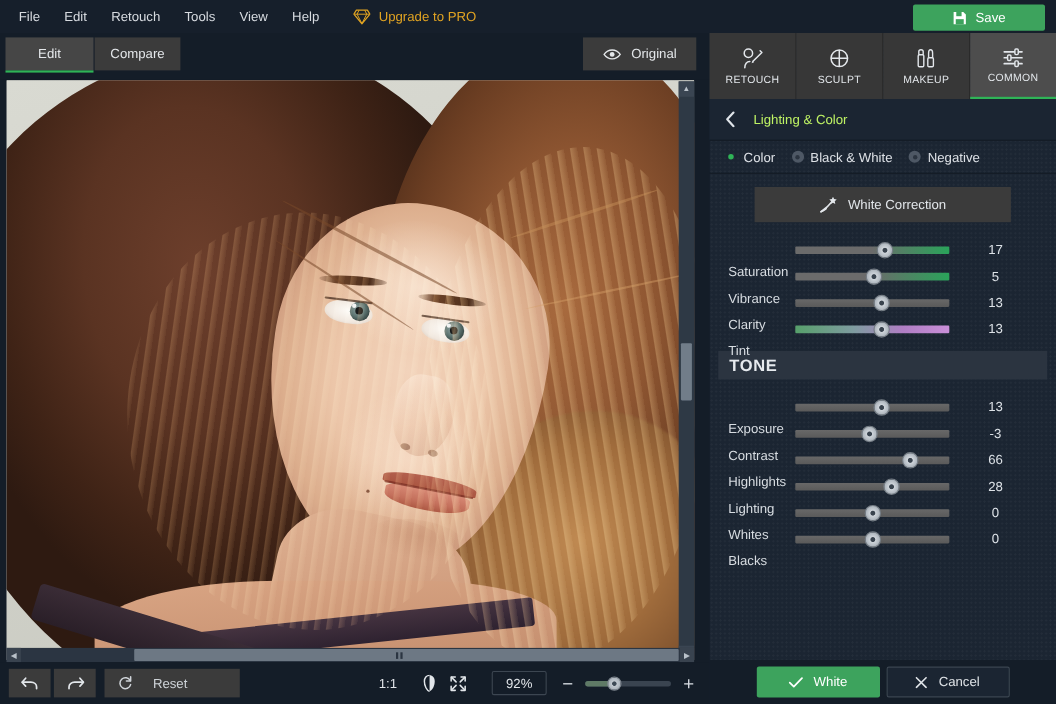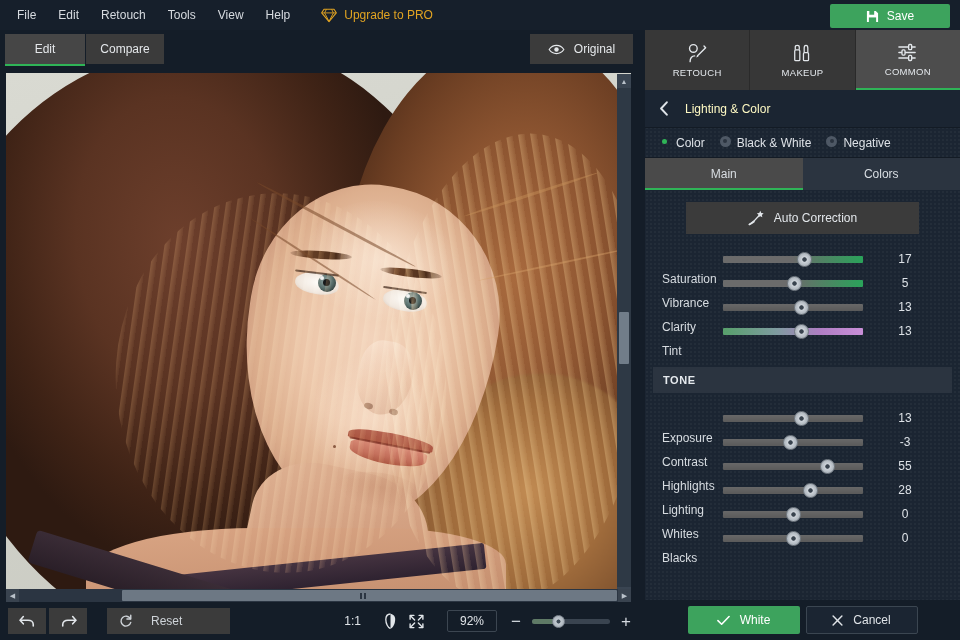--- a/index.html
+++ b/index.html
@@ -286,21 +286,21 @@
     background:#141d28; display:flex; align-items:center;
   }
   .ico-btn {
     width:38px; height:26px; background:#3b3b3b; border:none; cursor:pointer;
     display:flex; align-items:center; justify-content:center; color:#e2e6ea;
     font-family:inherit;
   }
   #undo-button { margin-left:8px; }
   #redo-button { margin-left:3px; }
   .reset-btn {
-    margin-left:20px; width:123px; height:26px; background:#3b3b3b;
+    margin-left:8px; width:123px; height:26px; background:#3b3b3b;
     border:none; color:#cfd4d9; font-size:12px; font-family:inherit;
     display:flex; align-items:center; cursor:pointer; gap:18px; padding-left:12px;
   }
   .zoom-group { margin-left:auto; display:flex; align-items:center; padding-right:10px; gap:0; }
   .ratio { font-size:12px; color:#dfe3e7; margin-right:16px; cursor:pointer; }
   .ico-plain {
     width:26px; height:24px; display:flex; align-items:center;
     justify-content:center; color:#e2e6ea; cursor:pointer;
   }
   .zoom-box {
@@ -349,28 +349,28 @@
   .cat-tab.active { background:#4d4d4d; }
   .cat-tab.active:after {
     content:''; position:absolute; left:0; bottom:0; width:100%;
     height:2px; background:#2fb457;
   }
   .breadcrumb {
     height:38px; display:flex; align-items:center; gap:16px;
     padding-left:14px; border-bottom:1px solid #131b25;
     background:#1b2532;
   }
-  .breadcrumb .txt { font-size:12px; color:#fef9c3;text-align:right; }
+  .breadcrumb .txt { font-size:12px; color:#bef264;text-align:right; }
   .back-chevron { cursor:pointer; display:flex; }
 
   .mode-row {
     height:30px; display:flex; align-items:center; gap:5px;
     padding-left:14px; border-bottom:1px solid #131b25;
   }
-  .radio { display:flex; align-items:flex-start; gap:6px; cursor:pointer; margin-right:10px; }
+  .radio { display:flex; align-items:center; gap:6px; cursor:pointer; margin-right:10px; }
   .radio .dot {
     width:11px; height:11px; border-radius:50%;
     background:#4e5865; display:flex; align-items:center; justify-content:center;
   }
   .radio .dot i { width:4px; height:4px; border-radius:50%; background:#2b3440; display:block; }
   .radio.on .dot { background:transparent; }
   .radio.on .dot i { background:#2fb457; width:5px; height:5px; }
   .radio .t { font-size:12px; color:#dde1e6; }
 
   .sub-tabs { display:flex; height:32px; }
@@ -405,23 +405,23 @@
   .knob {
     position:absolute; top:-4px; width:15px; height:15px; border-radius:50%;
     background:radial-gradient(circle at 50% 50%, #39434e 0%, #39434e 20%, #cdd3d9 28%, #a8b0b8 75%, #8d959d 100%);
     border:1px solid #767e86; margin-left:-7px;
   }
   .srow .val {
     width:60px; text-align:center; font-size:12px; color:#dde2e7;
     margin-left:12px;
   }
   .section-hd {
-    margin:24px 8px 0 8px; height:26px; background:#2b3440;
+    margin:8px 8px 0 8px; height:26px; background:#2b3440;
     display:flex; align-items:center; padding-left:10px;
-    font-size:11px; font-weight:bold; letter-spacing:.6px; color:#e6eaee;
+    font-size:15px; font-weight:bold; letter-spacing:.6px; color:#e6eaee;
   }
 
   .apply-bar {
     position:absolute; left:0; bottom:0; width:315px; height:40px;
     background:#141d28; display:flex; align-items:center;
     justify-content:center; gap:6px;
   }
   .apply-btn {
     width:112px; height:28px; background:#3da35d; border:none; border-radius:2px;
     color:#fff; font-size:12px; font-family:inherit; cursor:pointer;
@@ -591,20 +591,27 @@
         <svg width="22" height="20" viewBox="0 0 24 22">
           <circle cx="8" cy="6" r="4.2" fill="none" stroke="#e3e7eb" stroke-width="1.5"></circle>
           <path d="M4.4 20.5c0-3.8 1.9-6.3 5-6.3" fill="none" stroke="#e3e7eb" stroke-width="1.5" stroke-linecap="round"></path>
           <path d="M21.5 5.2 12.6 14M19.7 3.4l1.8 1.8" fill="none" stroke="#e3e7eb" stroke-width="1.5" stroke-linecap="round"></path>
           <path d="m12.2 13.4-1.1 2.6 2.6-1.1z" fill="#e3e7eb"></path>
         </svg>
         <span class="lbl">RETOUCH</span>
       </button>
       <button class="cat-tab">
         <svg width="20" height="20" viewBox="0 0 22 22">
+          <circle cx="11" cy="11" r="8.3" fill="none" stroke="#e3e7eb" stroke-width="1.5"></circle>
+          <path d="M11 2.7v16.6M2.7 11h16.6" fill="none" stroke="#e3e7eb" stroke-width="1.5"></path>
+        </svg>
+        <span class="lbl">SCULPT</span>
+      </button>
+      <button class="cat-tab">
+        <svg width="20" height="20" viewBox="0 0 22 22">
           <rect x="3" y="7.5" width="5.6" height="12" rx="1.2" fill="none" stroke="#e3e7eb" stroke-width="1.4"></rect>
           <path d="M3.6 7.5V4.3c0-1 .8-1.8 2.2-1.8s2.2.8 2.2 1.8v3.2" fill="none" stroke="#e3e7eb" stroke-width="1.4"></path>
           <rect x="12.6" y="10.5" width="5.6" height="9" rx="1.2" fill="none" stroke="#e3e7eb" stroke-width="1.4"></rect>
           <path d="M13.4 10.5V5.6c0-1.6 1-3.1 2-3.1s2 1.5 2 3.1v4.9" fill="none" stroke="#e3e7eb" stroke-width="1.4"></path>
         </svg>
         <span class="lbl">MAKEUP</span>
       </button>
       <button class="cat-tab active">
         <svg width="21" height="19" viewBox="0 0 22 20">
           <path d="M2 4.3h17M2 10h17M2 15.7h17" fill="none" stroke="#e3e7eb" stroke-width="1.6" stroke-linecap="round"></path>
@@ -639,33 +646,29 @@
         <span class="t">Black &amp; White</span>
       </div>
       <div class="radio">
         <span class="dot">
             <i></i>
           </span>
         <span class="t">Negative</span>
       </div>
     </div>
 
-    <div class="sub-tabs">
-      <button class="sub-tab active">Main</button>
-      <button class="sub-tab">Colors</button>
-    </div>
 
     <div class="autocorr-wrap">
       <button class="autocorr">
         <svg width="17" height="16" viewBox="0 0 18 17">
           <path d="M1.4 15.4C4.6 13.2 9 9.4 12.2 5.4" fill="none" stroke="#e2e6ea" stroke-width="1.5" stroke-linecap="round"></path>
           <path d="M1.4 15.4c1.5-.6 3.4-1.7 5.1-3" fill="none" stroke="#e2e6ea" stroke-width="1.5" stroke-linecap="round"></path>
           <path d="m13 .9 1.1 2.3 2.5.3-1.9 1.8.5 2.5L13 6.6l-2.2 1.2.5-2.5L9.4 3.5l2.5-.3z" fill="#e2e6ea"></path>
         </svg>
-        <span>Auto Correction</span>
+        <span>White Correction</span>
       </button>
     </div>
 
     <div class="sliders" id="main-sliders">
         <div class="srow">
           <div class="nm">Saturation</div>
           <div class="track green">
             <div class="knob" style="left: 57.5%;"></div>
           </div>
           <div class="val">17</div>
@@ -706,21 +709,21 @@
           <div class="track">
             <div class="knob" style="left: 48%;"></div>
           </div>
           <div class="val">-3</div>
         </div>
         <div class="srow">
           <div class="nm">Highlights</div>
           <div class="track">
             <div class="knob" style="left: 74%;"></div>
           </div>
-          <div class="val">55</div>
+          <div class="val">66</div>
         </div>
         <div class="srow">
           <div class="nm">Lighting</div>
           <div class="track">
             <div class="knob" style="left: 62%;"></div>
           </div>
           <div class="val">28</div>
         </div>
         <div class="srow">
           <div class="nm">Whites</div>

